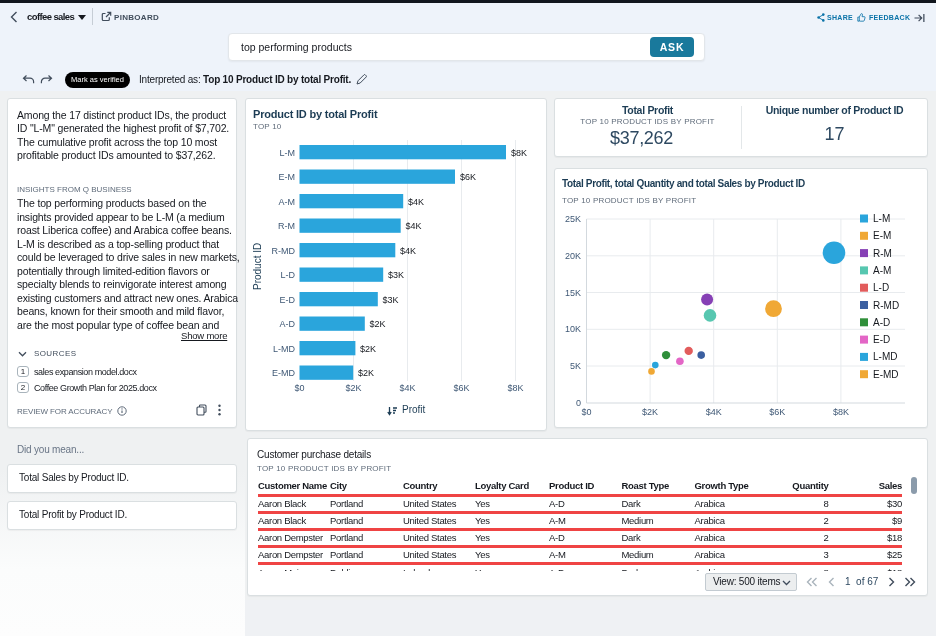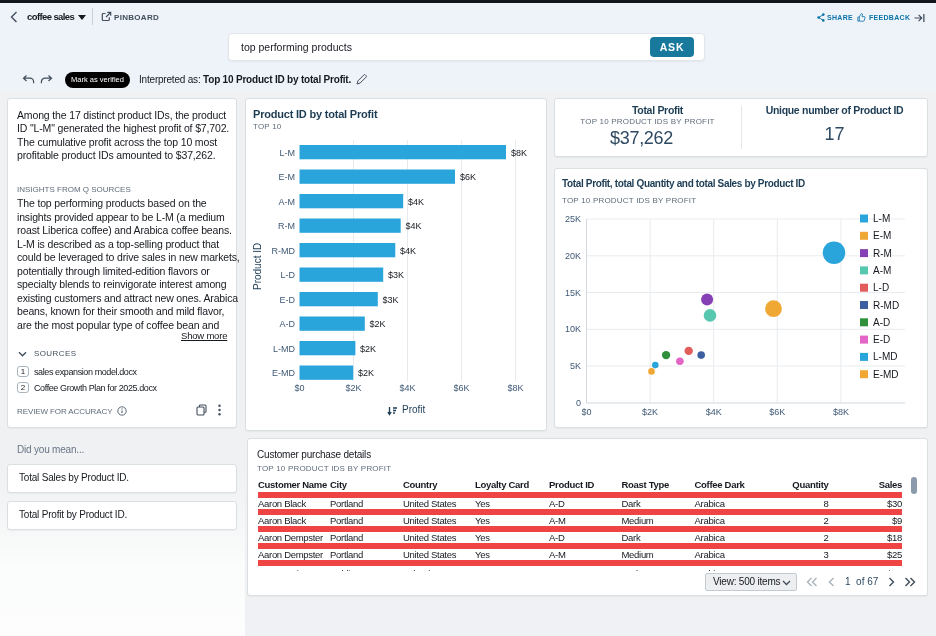--- a/index.html
+++ b/index.html
@@ -62,21 +62,21 @@
     <path d="M1 10 l1-3.2 6-6 a0.8 0.8 0 0 1 1.2 0 l1 1 a0.8 0.8 0 0 1 0 1.2 l-6 6 z" fill="none" stroke="#414d5c" stroke-width="1"></path>
   </svg>
 
   <div class="card" style="left:7px;top:98px;width:230px;height:330px;"></div>
   <div class="abs" style="left:17px;top:108.8px;font-size:10.5px;line-height:13.5px;letter-spacing:-0.15px;color:#16191f;">
     Among the 17 distinct product IDs, the product<br>
     ID "L-M" generated the highest profit of $7,702.<br>
     The cumulative profit across the top 10 most<br>
     profitable product IDs amounted to $37,262.
   </div>
-  <div class="abs" style="left:17px;top:184.5px;font-size:8px;letter-spacing:0px;color:#5f6b7a;">INSIGHTS FROM Q SOURCES</div>
+  <div class="abs" style="left:17px;top:184.5px;font-size:8px;letter-spacing:0px;color:#5f6b7a;">INSIGHTS FROM Q BUSINESS</div>
   <div class="abs" style="left:17px;top:197.4px;font-size:10.5px;line-height:13.5px;letter-spacing:-0.15px;color:#16191f;">
     The top performing products based on the<br>
     insights provided appear to be L-M (a medium<br>
     roast Liberica coffee) and Arabica coffee beans.<br>
     L-M is described as a top-selling product that<br>
     could be leveraged to drive sales in new markets,<br>
     potentially through limited-edition flavors or<br>
     specialty blends to reinvigorate interest among<br>
     existing customers and attract new ones. Arabica<br>
     beans, known for their smooth and mild flavor,<br>
@@ -169,21 +169,21 @@
   </svg>
   <div class="abs" style="left:252px;top:290px;font-size:10px;color:#1c3c54;transform:rotate(-90deg);transform-origin:left top;">Product ID</div>
   <svg class="abs" style="left:387px;top:406px;" width="10" height="11" viewBox="0 0 10 11">
     <path d="M2.5 1 v7 M0.8 6 L2.5 8.5 L4.2 6" stroke="#1c3c54" stroke-width="1.3" fill="none"></path>
     <path d="M6 2 h4 M6 4.5 h3 M6 7 h2" stroke="#1c3c54" stroke-width="1.3"></path>
   </svg>
   <div class="abs" style="left:402px;top:404px;font-size:10px;color:#1c3c54;">Profit</div>
 
   <div class="card" style="left:554px;top:98px;width:374px;height:59px;"></div>
   <div class="abs" style="left:741px;top:106px;width:1px;height:43px;background:#e3e7e9;"></div>
-  <div class="abs" style="left:554px;top:104px;width:187px;text-align:center;font-size:10.5px;letter-spacing:-0.3px;font-weight:bold;color:#1c3c54;margin-left:10px;">Total Profit</div>
+  <div class="abs" style="left:554px;top:104px;width:187px;text-align:center;font-size:10.5px;letter-spacing:-0.3px;font-weight:bold;color:#1c3c54;">Total Profit</div>
   <div class="abs" style="left:554px;top:117px;width:187px;text-align:center;font-size:8px;color:#5f6b7a;letter-spacing:0.2px;">TOP 10 PRODUCT IDS BY PROFIT</div>
   <div class="abs" style="left:548px;top:128px;width:187px;text-align:center;font-size:18px;letter-spacing:-0.3px;color:#2e4961;">$37,262</div>
   <div class="abs" style="left:741px;top:104px;width:187px;text-align:center;font-size:10.5px;letter-spacing:-0.3px;font-weight:bold;color:#1c3c54;">Unique number of Product ID</div>
   <div class="abs" style="left:741px;top:124px;width:187px;text-align:center;font-size:18px;color:#2e4961;">17</div>
 
   <div class="card" style="left:554px;top:168px;width:374px;height:260px;"></div>
   <div class="abs" style="left:562px;top:178px;font-size:10px;letter-spacing:-0.35px;font-weight:bold;color:#1c3c54;">Total Profit, total Quantity and total Sales by Product ID</div>
   <div class="abs" style="left:562px;top:195.5px;font-size:8px;color:#5f6b7a;letter-spacing:0.2px;">TOP 10 PRODUCT IDS BY PROFIT</div>
   <svg class="abs" style="left:554px;top:200px;" width="374" height="222" viewBox="0 0 374 222">
     <g stroke="#e8ebee" stroke-width="1">
@@ -265,21 +265,21 @@
         <col style="width:73.5px">
       </colgroup>
       <tbody>
         <tr style="font-weight:bold;height:18px;">
         <td>Customer Name</td>
           <td>City</td>
           <td>Country</td>
           <td>Loyalty Card</td>
           <td>Product ID</td>
           <td>Roast Type</td>
-          <td>Coffee Dark</td>
+          <td>Growth Type</td>
           <td style="text-align:right;">Quantity</td>
           <td style="text-align:right;">Sales</td>
       </tr>
       <tr style="height:17px;">
           <td class="bt">Aaron Black</td>
           <td class="bt">Portland</td>
           <td class="bt">United States</td>
           <td class="bt">Yes</td>
           <td class="bt">A-D</td>
           <td class="bt">Dark</td>
@@ -327,21 +327,21 @@
           <td class="bt">Yes</td>
           <td class="bt">A-D</td>
           <td class="bt">Dark</td>
           <td class="bt">Arabica</td>
           <td class="bt" style="text-align:right;">8</td>
           <td class="bt" style="text-align:right;">$18</td>
         </tr>
     </tbody>
     </table>
   </div>
-  <style>.bt { border-top:6px solid #ef4444; }</style>
+  <style>.bt { border-top:3px solid #ef4444; }</style>
   <div class="abs" style="left:911px;top:477px;width:6px;height:17px;background:#8b9bab;border-radius:3px;"></div>
 
   <div class="abs" style="left:705px;top:573px;width:92px;height:18px;background:#eceeef;border:1px solid #c3cbd1;border-radius:2px;font-size:10px;letter-spacing:-0.2px;color:#16191f;line-height:16px;padding-left:7px;">View: 500 items
     <svg style="position:absolute;right:5px;top:6px;" width="9" height="6" viewBox="0 0 9 6">
       <path d="M1 1 L4.5 4.5 L8 1" stroke="#414d5c" stroke-width="1.3" fill="none"></path>
     </svg>
   </div>
   <svg class="abs" style="left:806px;top:577px;" width="12" height="10" viewBox="0 0 12 10">
     <path d="M5.5 1 L1.5 5 L5.5 9 M10.5 1 L6.5 5 L10.5 9" stroke="#aab4bc" stroke-width="1.4" fill="none"></path>
   </svg>

